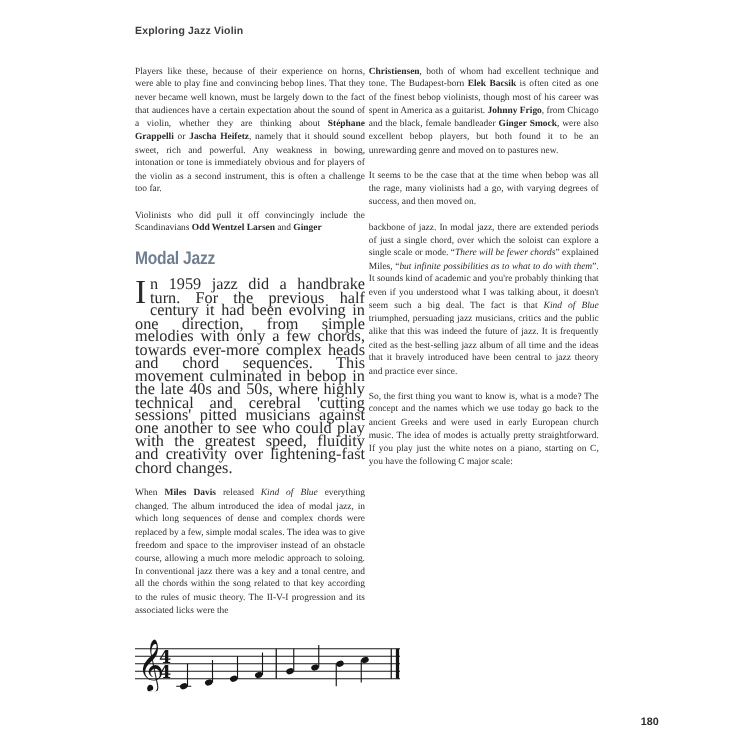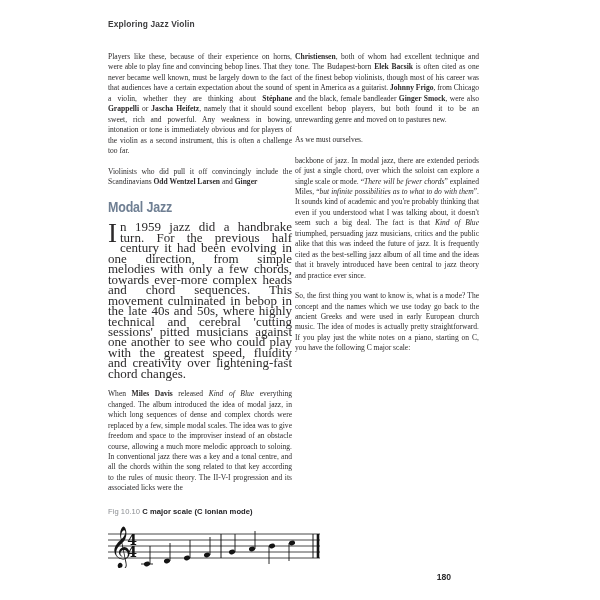--- a/index.html
+++ b/index.html
@@ -110,21 +110,21 @@
   .staff-wrap {
     width: 386px;
     height: 46px;
   }
 
   
   .folio {
     position: absolute;
     left: 0;
     top: 572px;
-    width: 451px;
+    width: 527px;
     text-align: right;
     font-family: "Liberation Sans", sans-serif;
     font-weight: bold;
     font-size: 8.6px;
     color: #2b2b2d;
   }
 </style>
 </head>
 <body>
 
@@ -139,31 +139,27 @@
       <p class="body" id="p-left-1">Violinists who did pull it off convincingly include the Scandinavians <span class="b">Odd Wentzel Larsen</span> and <span class="b">Ginger</span></p>
 
       <div class="section-heading">Modal Jazz</div>
 
       <p class="dropcap-para" id="p-modal-0">In 1959 jazz did a handbrake turn. For the previous half century it had been evolving in one direction, from simple melodies with only a few chords, towards ever-more complex heads and chord sequences. This movement culminated in bebop in the late 40s and 50s, where highly technical and cerebral 'cutting sessions' pitted musicians against one another to see who could play with the greatest speed, fluidity and creativity over lightening-fast chord changes.</p>
       <p class="body" id="p-modal-1">When <span class="b">Miles Davis</span> released <span class="i">Kind of Blue</span> everything changed. The album introduced the idea of modal jazz, in which long sequences of dense and complex chords were replaced by a few, simple modal scales. The idea was to give freedom and space to the improviser instead of an obstacle course, allowing a much more melodic approach to soloing. In conventional jazz there was a key and a tonal centre, and all the chords within the song related to that key according to the rules of music theory. The II-V-I progression and its associated licks were the</p>
     </div>
 
     <div class="col">
       <p class="body" id="p-right-0"><span class="b">Christiensen</span>, both of whom had excellent technique and tone. The Budapest-born <span class="b">Elek Bacsik</span> is often cited as one of the finest bebop violinists, though most of his career was spent in America as a guitarist. <span class="b">Johnny Frigo</span>, from Chicago and the black, female bandleader <span class="b">Ginger Smock</span>, were also excellent bebop players, but both found it to be an unrewarding genre and moved on to pastures new.</p>
-      <p class="body" id="p-right-2">As we must ourselves.</p>
+      <p class="body" id="p-right-1">It seems to be the case that at the time when bebop was all the rage, many violinists had a go, with varying degrees of success, and then moved on.</p>
       <p class="body" id="p-right-3">backbone of jazz. In modal jazz, there are extended periods of just a single chord, over which the soloist can explore a single scale or mode. “<span class="i">There will be fewer chords</span>” explained Miles, “<span class="i">but infinite possibilities as to what to do with them</span>”. It sounds kind of academic and you're probably thinking that even if you understood what I was talking about, it doesn't seem such a big deal. The fact is that <span class="i">Kind of Blue</span> triumphed, persuading jazz musicians, critics and the public alike that this was indeed the future of jazz. It is frequently cited as the best-selling jazz album of all time and the ideas that it bravely introduced have been central to jazz theory and practice ever since.</p>
       <p class="body" id="p-right-4">So, the first thing you want to know is, what is a mode? The concept and the names which we use today go back to the ancient Greeks and were used in early European church music. The idea of modes is actually pretty straightforward. If you play just the white notes on a piano, starting on C, you have the following C major scale:</p>
     </div>
   </div>
 
   <div class="figure">
-    <div class="fig-caption">
-      <span class="fig-num">Fig 10.10</span>
-      <span class="fig-title">C major scale (C Ionian mode)</span>
-    </div>
     <div class="staff-wrap">
       <svg width="386" height="46" viewBox="0 0 386 46" xmlns="http://www.w3.org/2000/svg">
 
         <g stroke="#1a1a1a" stroke-width="0.8">
           <line x1="0" y1="12" x2="212" y2="12"></line>
           <line x1="0" y1="18" x2="212" y2="18"></line>
           <line x1="0" y1="24" x2="212" y2="24"></line>
           <line x1="0" y1="30" x2="212" y2="30"></line>
           <line x1="0" y1="36" x2="212" y2="36"></line>
         </g>

